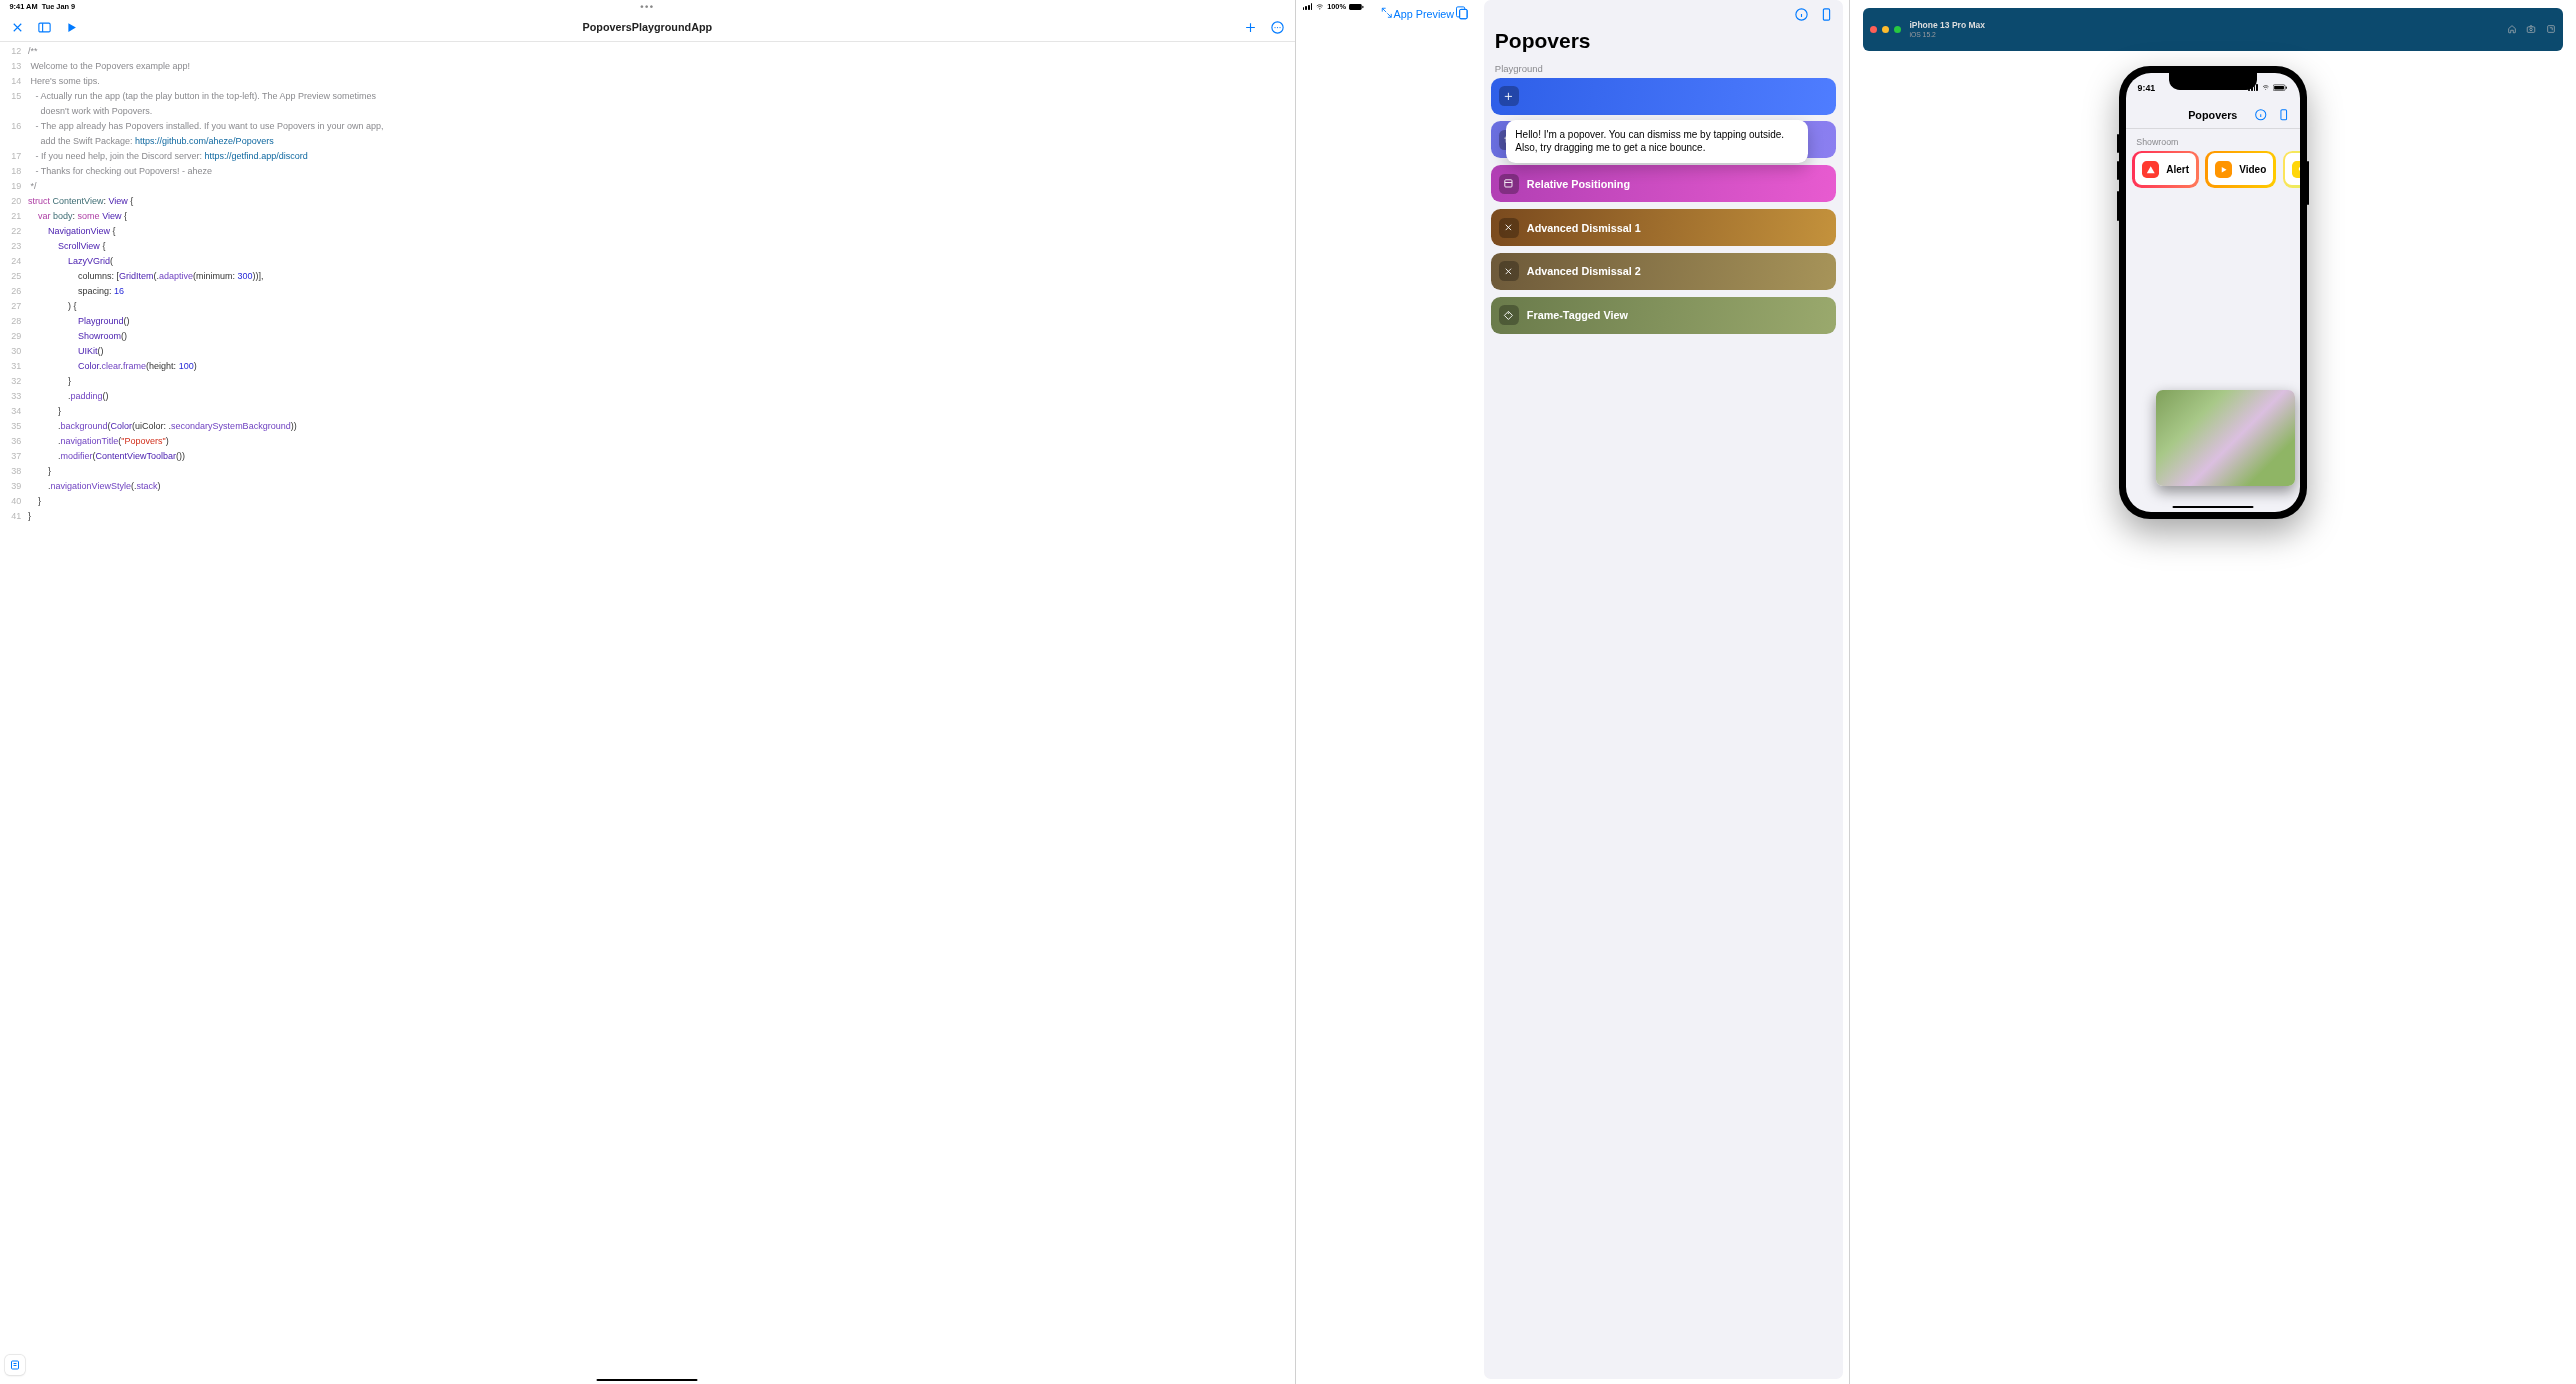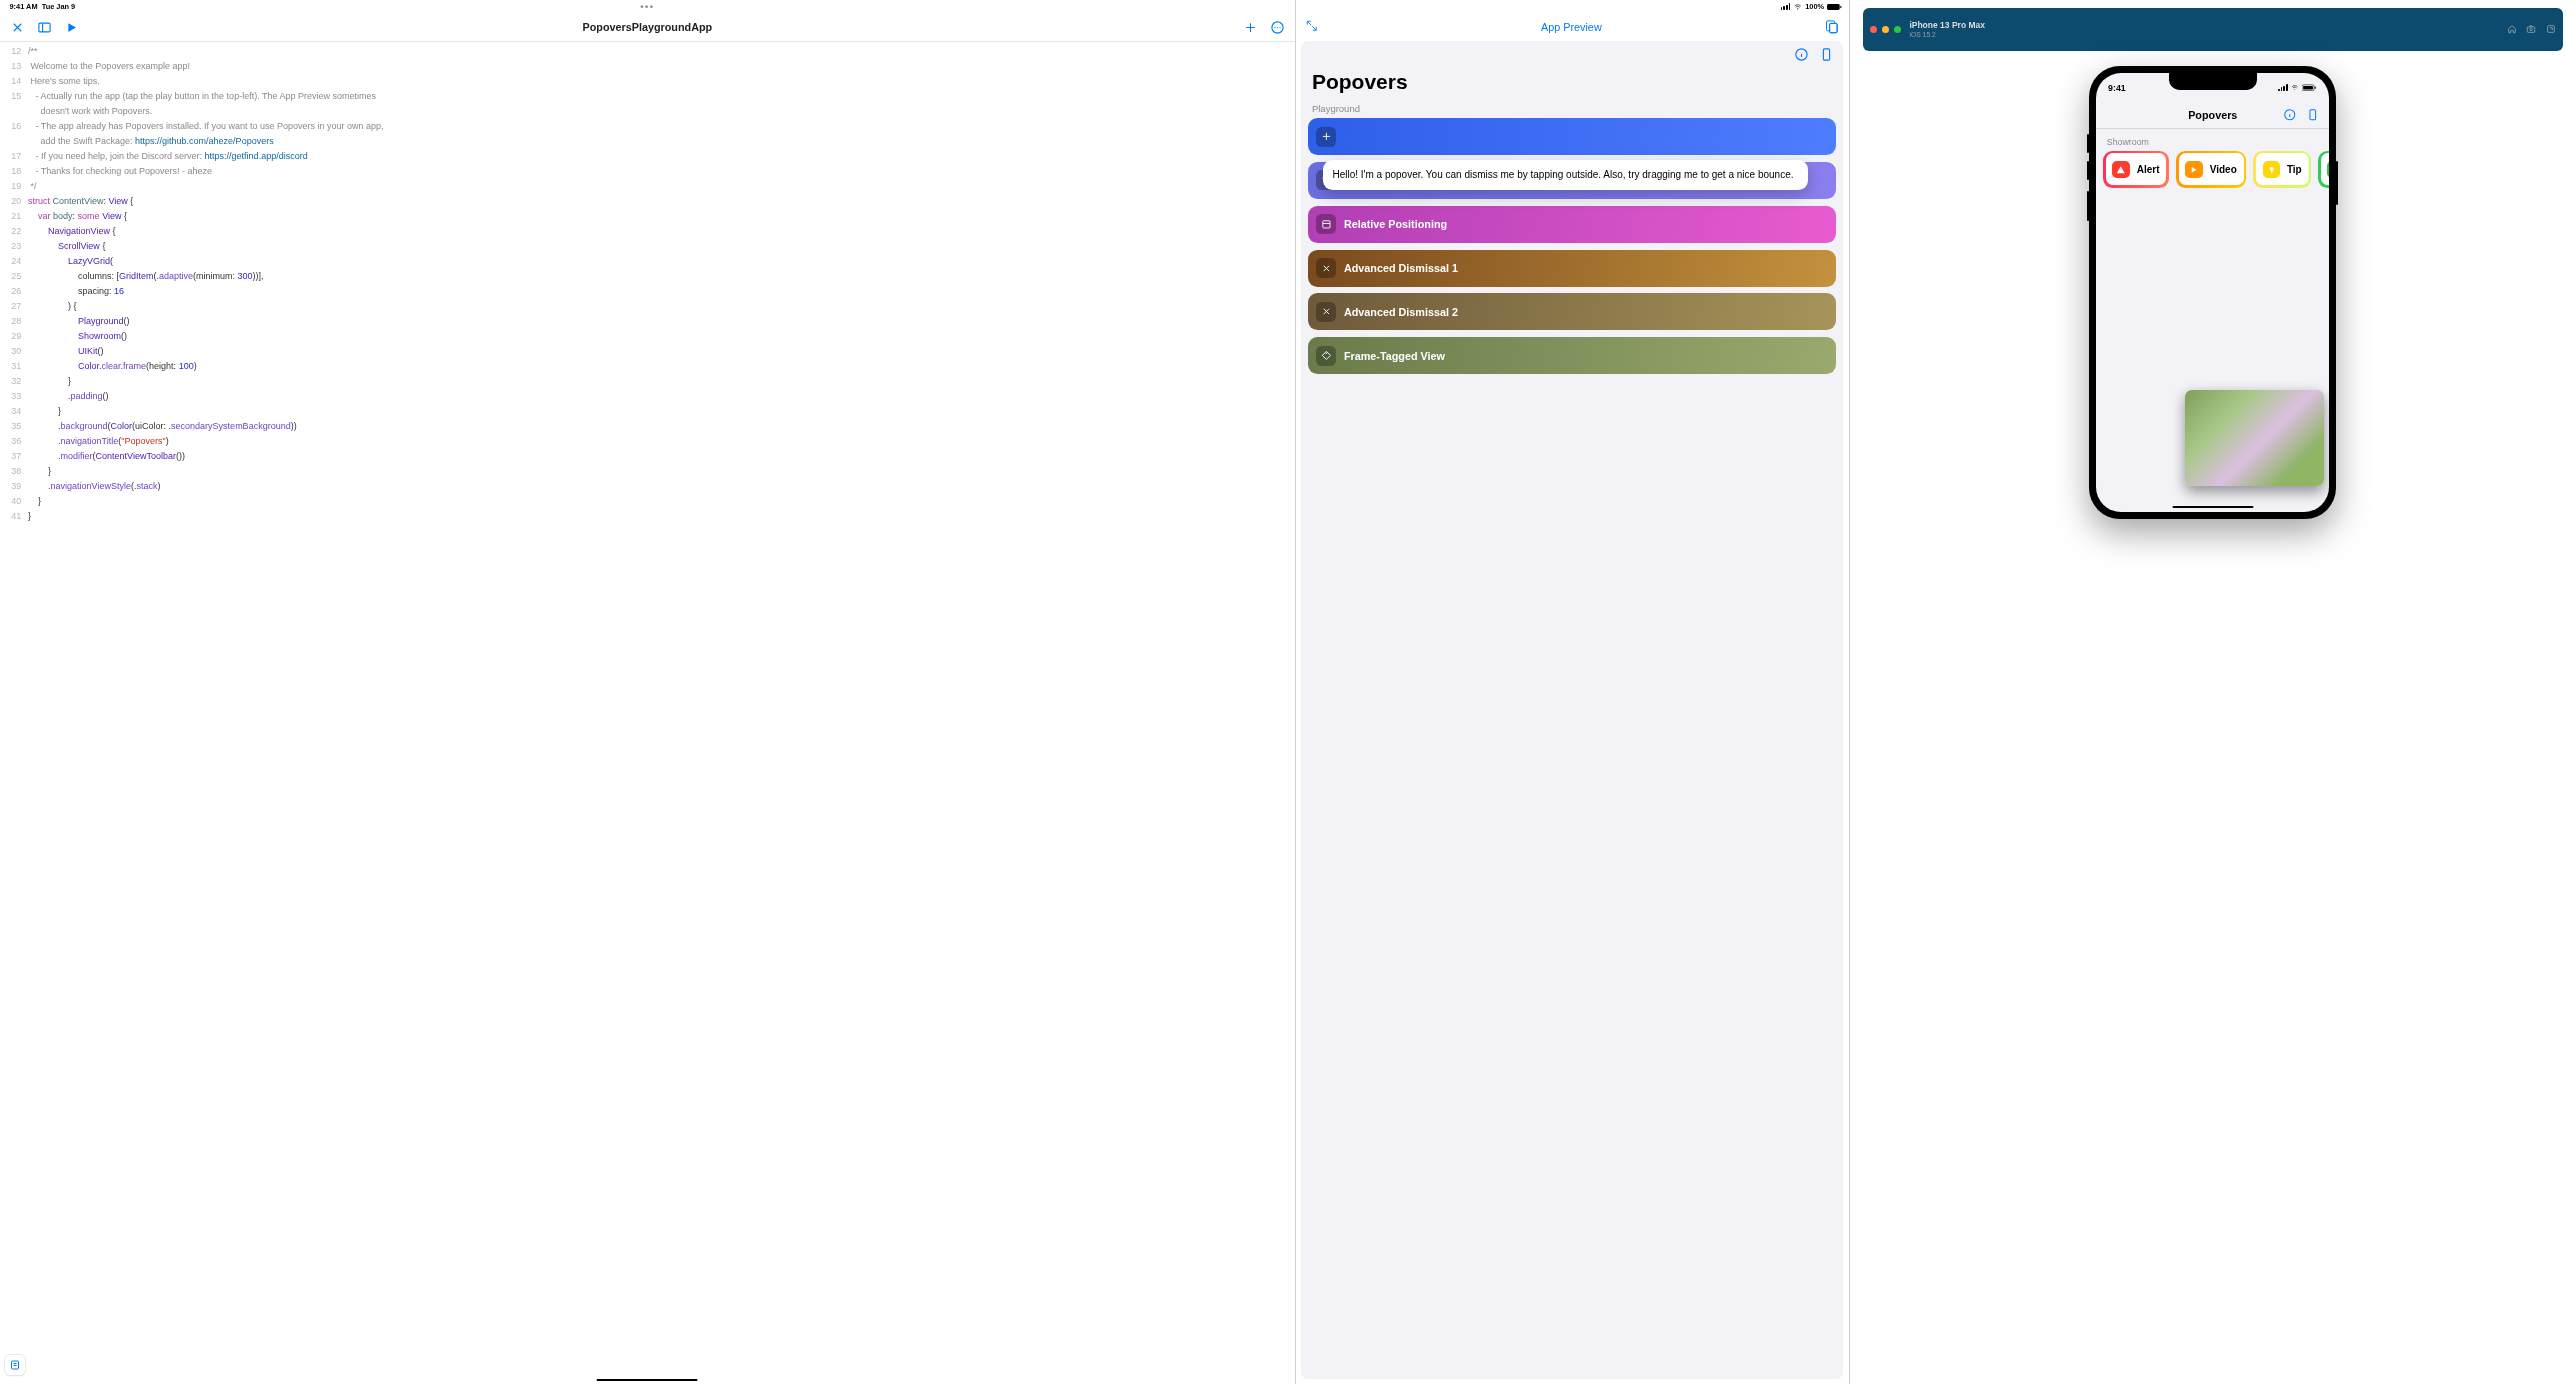--- a/index.html
+++ b/index.html
@@ -23,21 +23,21 @@
 .tok-type2 { color:#3e6d74; }
 .tok-num { color:#272ad8; }
 .tok-str { color:#d12f1b; }
 .tok-url { color:#0f68a0; }
 .tok-comment { color:#8a8a8e; }
 .tok-dot { color:#6f42c1; }
 .doc-fab { position:absolute; left:5.4px; bottom:9.5px; width:20px; height:20px; border-radius:4.7px; background:#fff; box-shadow:0 0 0 0.7px #e3e3e3, 0 0.7px 2px rgba(0,0,0,.12); display:flex; align-items:center; justify-content:center; color:#007aff;}
 .home-indicator{ position:absolute; bottom:2.7px; left:50%; transform:translateX(-50%); width:101px; height:2.7px; border-radius:2px; background:#000;}
 
 
-.pane-preview { flex: 0 0 21.5%; display:flex; flex-direction:column; border-right:0.7px solid #d0d0d0; background:#fff;justify-content:center;}
+.pane-preview { flex: 0 0 21.5%; display:flex; border-right:0.7px solid #d0d0d0; background:#fff;justify-content:center;}
 .prev-status { height:13.5px; display:flex; justify-content:flex-end; align-items:center; padding:0 6.8px; font-size:7.4px; font-weight:600; gap:2.7px;}
 .prev-top { height:27px; display:flex; align-items:center; justify-content:space-between; padding:0 9.5px;}
 .prev-top .title { color:#007aff; font-size:10.8px; font-weight:500;}
 .prev-top svg { stroke:#007aff; fill:none; stroke-width:1.6;}
 .prev-body { flex:1; background:#f2f2f7; border-radius:6.8px; margin:0 5.4px 5.4px; display:flex; flex-direction:column; overflow:hidden;}
 .prev-body-inner { flex:1; overflow:auto; }
 .prev-nav { display:flex; justify-content:flex-end; gap:9.5px; padding:6.8px 9.5px 4px;}
 .prev-nav svg { stroke:#007aff; fill:none; width:15px; height:15px; stroke-width:1.8;}
 .prev-h1 { font-size:21px; font-weight:800; padding:1.4px 10.8px 0; color:#000;}
 .prev-section { font-size:9.5px; color:#8a8a8e; padding:9.5px 10.8px 4px;}
@@ -60,21 +60,21 @@
 .pane-sim { flex:1; background:#fff; display:flex; flex-direction:column; align-items:center; padding:8px 13.5px; overflow:hidden;}
 .sim-bar { width:100%; height:43px; background:#0c4a6e; border-radius:6px; display:flex; align-items:center; padding:0 6.8px; color:#ddd; font-size:7.4px;}
 .traffic { display:flex; gap:4.7px; margin-right:8px;}
 .traffic span{ width:7.4px; height:7.4px; border-radius:50%;}
 .tr{background:#ff5f57;} .ty{background:#febc2e;} .tg{background:#28c840;}
 .sim-bar-title { font-weight:600; font-size:8.5px; line-height:1.1;}
 .sim-bar-sub { font-size:6.8px; color:#9a9a9e;}
 .sim-bar-icons { margin-left:auto; display:flex; gap:9.5px;}
 .sim-bar-icons svg { width:10px; height:10px; stroke:#bbb; fill:none; stroke-width:1.6;}
 
-.phone { margin-top:15px; width:247px; height:453px; background:#000; border-radius:31px; padding:6.8px; box-shadow:0 13.5px 34px rgba(0,0,0,.35); position:relative;}
+.phone { margin-top:15px; width:188px; height:453px; background:#000; border-radius:31px; padding:6.8px; box-shadow:0 13.5px 34px rgba(0,0,0,.35); position:relative;}
 .volbtn { position:absolute; left:-2px; width:2px; height:19px; background:#000; border-radius:1.4px;}
 .volbtn.v1{top:68px;} .volbtn.v2{top:95px;} .volbtn.v3{top:125px;height:30px;}
 .pwrbtn { position:absolute; right:-2px; top:95px; width:2px; height:44px; background:#000; border-radius:1.4px;}
 .screen { width:100%; height:100%; background:#f2f2f7; border-radius:25px; overflow:hidden; position:relative;}
 .notch { position:absolute; top:0; left:50%; transform:translateX(-50%); width:88px; height:17.6px; background:#000; border-radius:0 0 10.8px 10.8px; z-index:20;}
 .ph-status { height:30px; display:flex; justify-content:space-between; align-items:center; padding:0 12px; font-size:8.8px; font-weight:700;}
 .ph-nav { height:26px; display:flex; align-items:center; justify-content:center; border-bottom:0.3px solid #d8d8dc; position:relative;}
 .ph-nav-title { font-weight:600; font-size:10.8px;}
 .ph-nav-icons { position:absolute; right:9.5px; display:flex; gap:9.5px;}
 .ph-nav-icons svg{width:13.5px;height:13.5px;stroke:#007aff;fill:none;stroke-width:1.8;}

